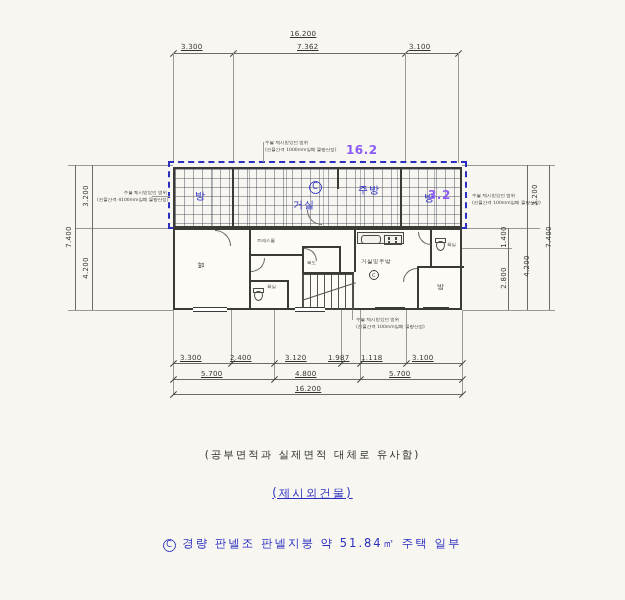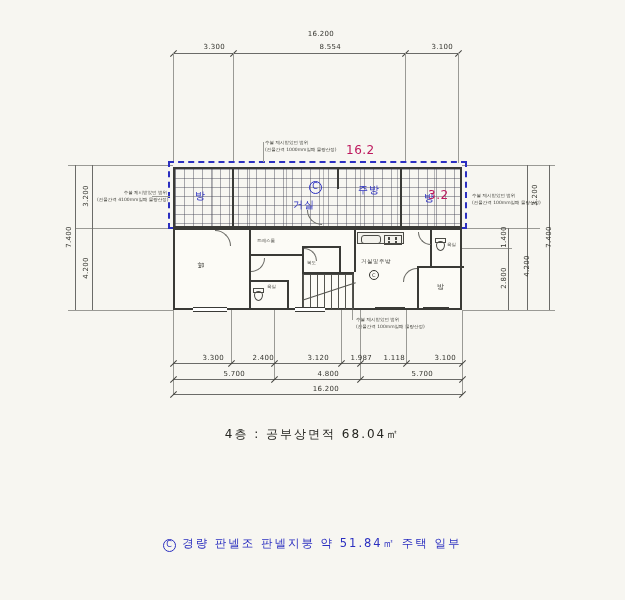--- a/index.html
+++ b/index.html
@@ -3,35 +3,35 @@
 <meta charset="utf-8">
 <style>
   html,body{margin:0;padding:0;}
   body{width:625px;height:600px;background:#e9e8e4;font-family:"DejaVu Sans",sans-serif;}
   .sheet{position:relative;width:625px;height:600px;background:#f7f6f1;overflow:hidden;color:#3c3c3c;}
   
   .hl{position:absolute;height:1px;background:#6b6b68;}
   .vl{position:absolute;width:1px;background:#6b6b68;}
   .ext{background:#9a9a95;}
   .tick{position:absolute;width:9px;height:1px;background:#44443f;transform:rotate(-45deg);transform-origin:center;}
-  .dim{position:absolute;width:44px;text-align:right;font-size:7px;color:#35352f;letter-spacing:.3px;}
+  .dim{position:absolute;width:44px;text-align:left;font-size:7px;color:#35352f;letter-spacing:.3px;text-decoration:underline;}
   .vdim{position:absolute;width:44px;text-align:center;font-size:7px;color:#35352f;transform:rotate(-90deg);transform-origin:center;letter-spacing:.3px;}
   .wall{position:absolute;background:#3a3a36;}
   .band{position:absolute;left:173px;top:167px;width:289px;height:61px;border:2px solid #3a3a36;box-sizing:border-box;
         background:
         repeating-linear-gradient(to right, rgba(70,70,85,.45) 0 1px, transparent 1px 9px),
         repeating-linear-gradient(to bottom, rgba(70,70,85,.45) 0 1px, transparent 1px 9px),
         repeating-linear-gradient(to right, rgba(60,60,75,.35) 0 1px, transparent 1px 37px);}
   .blue-dash{position:absolute;left:168px;top:161px;width:299px;height:68px;border:2.5px dashed #2b2fc0;box-sizing:border-box;}
   .lower{position:absolute;left:173px;top:228px;width:289px;height:82px;border:2px solid #3a3a36;box-sizing:border-box;background:#fcfbf6;}
   .blue{color:#2b2fc0;}
   .roomlabel{position:absolute;font-size:10px;color:#2b2fc0;letter-spacing:1px;white-space:nowrap;}
   .blabel{position:absolute;font-size:6px;color:#33332e;white-space:nowrap;letter-spacing:.5px;}
   .tiny{position:absolute;font-size:4.5px;color:#45453f;line-height:1.5;white-space:nowrap;}
-  .bigblue{position:absolute;font-size:12px;color:#be185d;font-weight:normal;letter-spacing:.5px;}
+  .bigblue{position:absolute;font-size:12px;color:#8b5cf6;font-weight:bold;letter-spacing:.5px;}
   .circ{display:inline-flex;width:11px;height:11px;border:1px solid currentColor;border-radius:50%;align-items:center;justify-content:center;font-size:8px;line-height:1;}
   .circ.small{width:8px;height:8px;font-size:5px;border-width:.8px;}
   .arc{position:absolute;border:1px solid #6b6b66;box-sizing:border-box;background:transparent;}
   .arc.tl{border-right:none;border-bottom:none;border-top-left-radius:100%;}
   .arc.tr{border-left:none;border-bottom:none;border-top-right-radius:100%;}
   .arc.bl{border-right:none;border-top:none;border-bottom-left-radius:100%;}
   .arc.br{border-left:none;border-top:none;border-bottom-right-radius:100%;}
   .stair{position:absolute;left:127px;top:44px;width:52px;height:36px;border:1px solid #4a4a45;box-sizing:border-box;
          background:repeating-linear-gradient(to right,#55554f 0 1px,transparent 1px 7px);}
   .stair-diag{position:absolute;left:-2px;top:16px;width:56px;height:1px;background:#55554f;transform:rotate(-18deg);}
@@ -53,21 +53,21 @@
   .cap4{top:536px;font-size:11.5px;color:#2b2fc0;letter-spacing:2px;}
   .cap5{top:546px;font-size:10.5px;color:#2b2fc0;letter-spacing:2px;}
 </style>
 </head>
 <body>
 
 <div class="sheet">
 
   <span class="dim" style="left:290px;top:30px;">16.200</span>
   <span class="dim" style="left:181px;top:43px;">3.300</span>
-  <span class="dim" style="left:297px;top:43px;">8.554</span>
+  <span class="dim" style="left:297px;top:43px;">7.362</span>
   <span class="dim" style="left:409px;top:43px;">3.100</span>
   <div class="hl" style="left:173px;top:53px;width:285px;"></div>
   <div class="tick" style="left:169px;top:53px;"></div>
   <div class="tick" style="left:229px;top:53px;"></div>
   <div class="tick" style="left:401px;top:53px;"></div>
   <div class="tick" style="left:454px;top:53px;"></div>
   <div class="vl ext" style="left:173px;top:53px;height:110px;"></div>
   <div class="vl ext" style="left:233px;top:53px;height:110px;"></div>
   <div class="vl ext" style="left:405px;top:53px;height:110px;"></div>
   <div class="vl ext" style="left:458px;top:53px;height:110px;"></div>
@@ -214,19 +214,20 @@
   <div class="tick" style="left:169px;top:379px;"></div>
   <div class="tick" style="left:270px;top:379px;"></div>
   <div class="tick" style="left:356px;top:379px;"></div>
   <div class="tick" style="left:458px;top:379px;"></div>
 
   <span class="dim" style="left:295px;top:385px;">16.200</span>
   <div class="hl" style="left:173px;top:394px;width:289px;"></div>
   <div class="tick" style="left:169px;top:394px;"></div>
   <div class="tick" style="left:458px;top:394px;"></div>
 
-  <div class="caption cap1">4층 : 공부상면적 68.04㎡</div>
+  <div class="caption cap2">(공부면적과 실제면적 대체로 유사함)</div>
+  <div class="caption cap3"><span>(제시외건물)</span></div>
   <div class="caption cap4">
     <span class="circ">C</span>
     <span>경량 판넬조 판넬지붕 약 51.84㎡ 주택 일부</span>
   </div>
 
 </div>
 
 </body></html>

